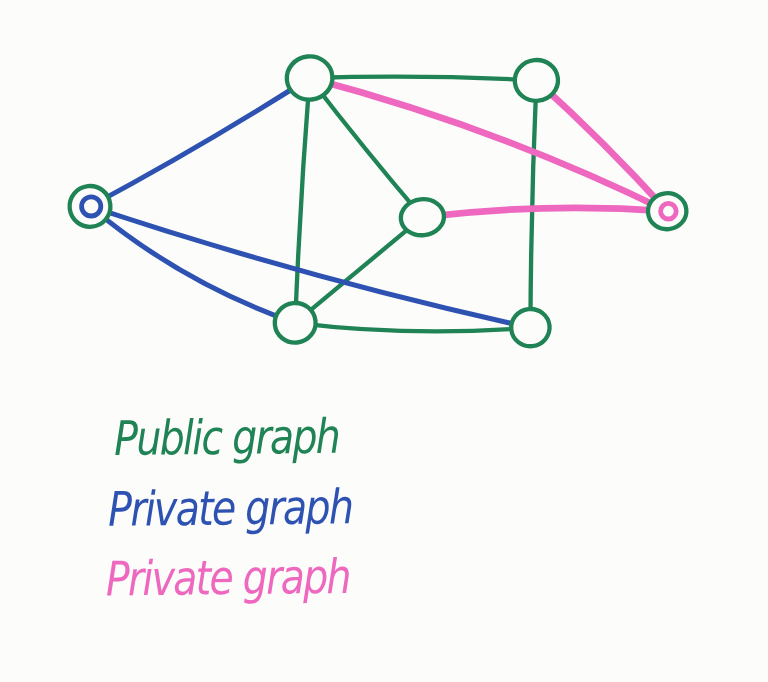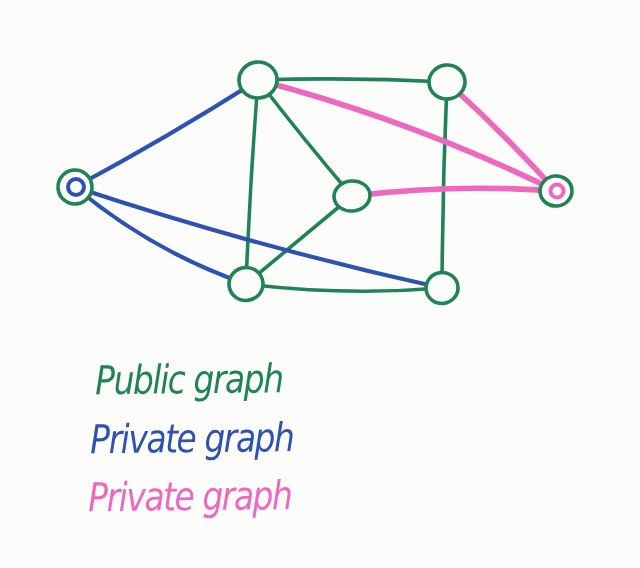--- a/index.html
+++ b/index.html
@@ -11,21 +11,20 @@
     height: 568px;
     overflow: hidden;
     position: relative;
     font-family: "DejaVu Sans", sans-serif;
   }
   .stage {
     position: absolute;
     inset: 0;
     width: 640px;
     height: 504px;
-    margin-top: 15px;
   }
   svg.canvas {
     position: absolute;
     left: 0;
     top: 0;
   }
   .legend {
     position: absolute;
     left: 0;
     top: 0;

